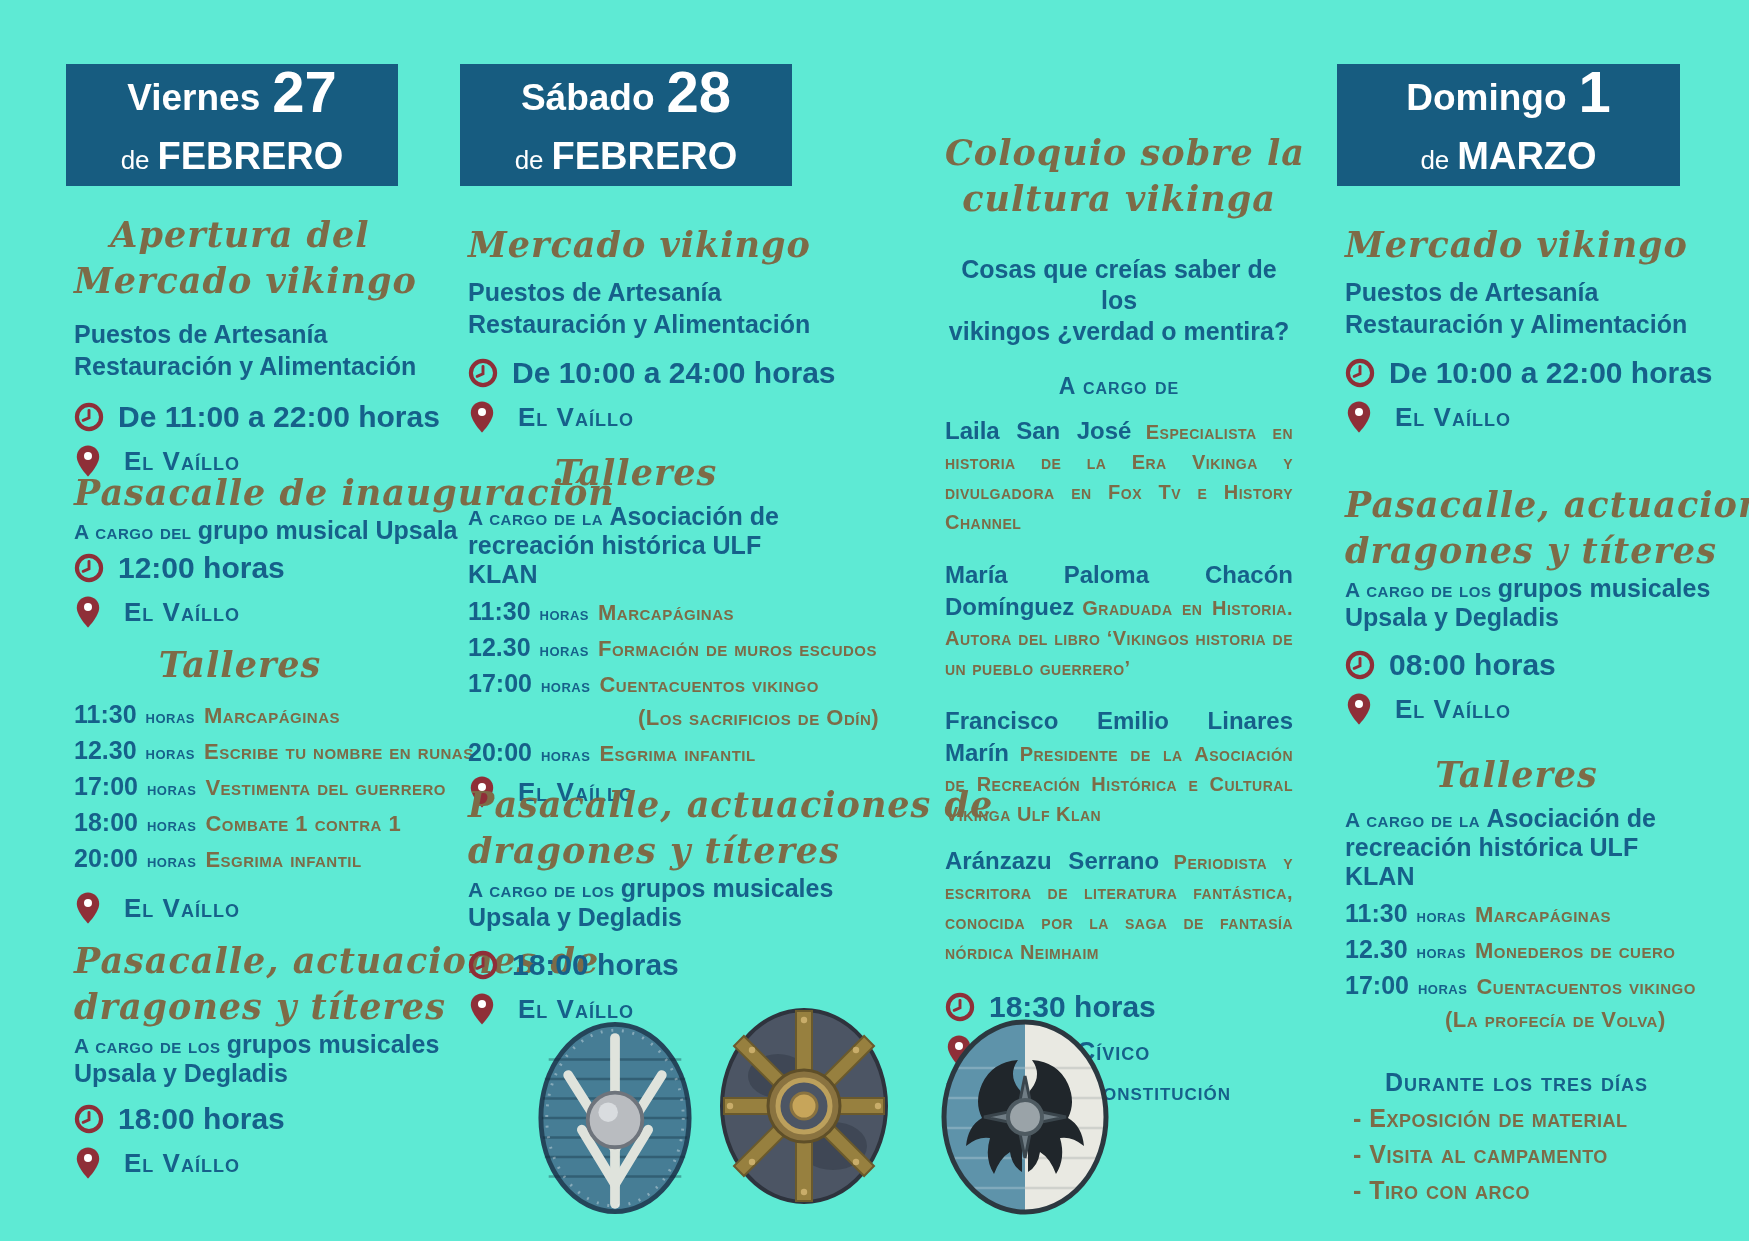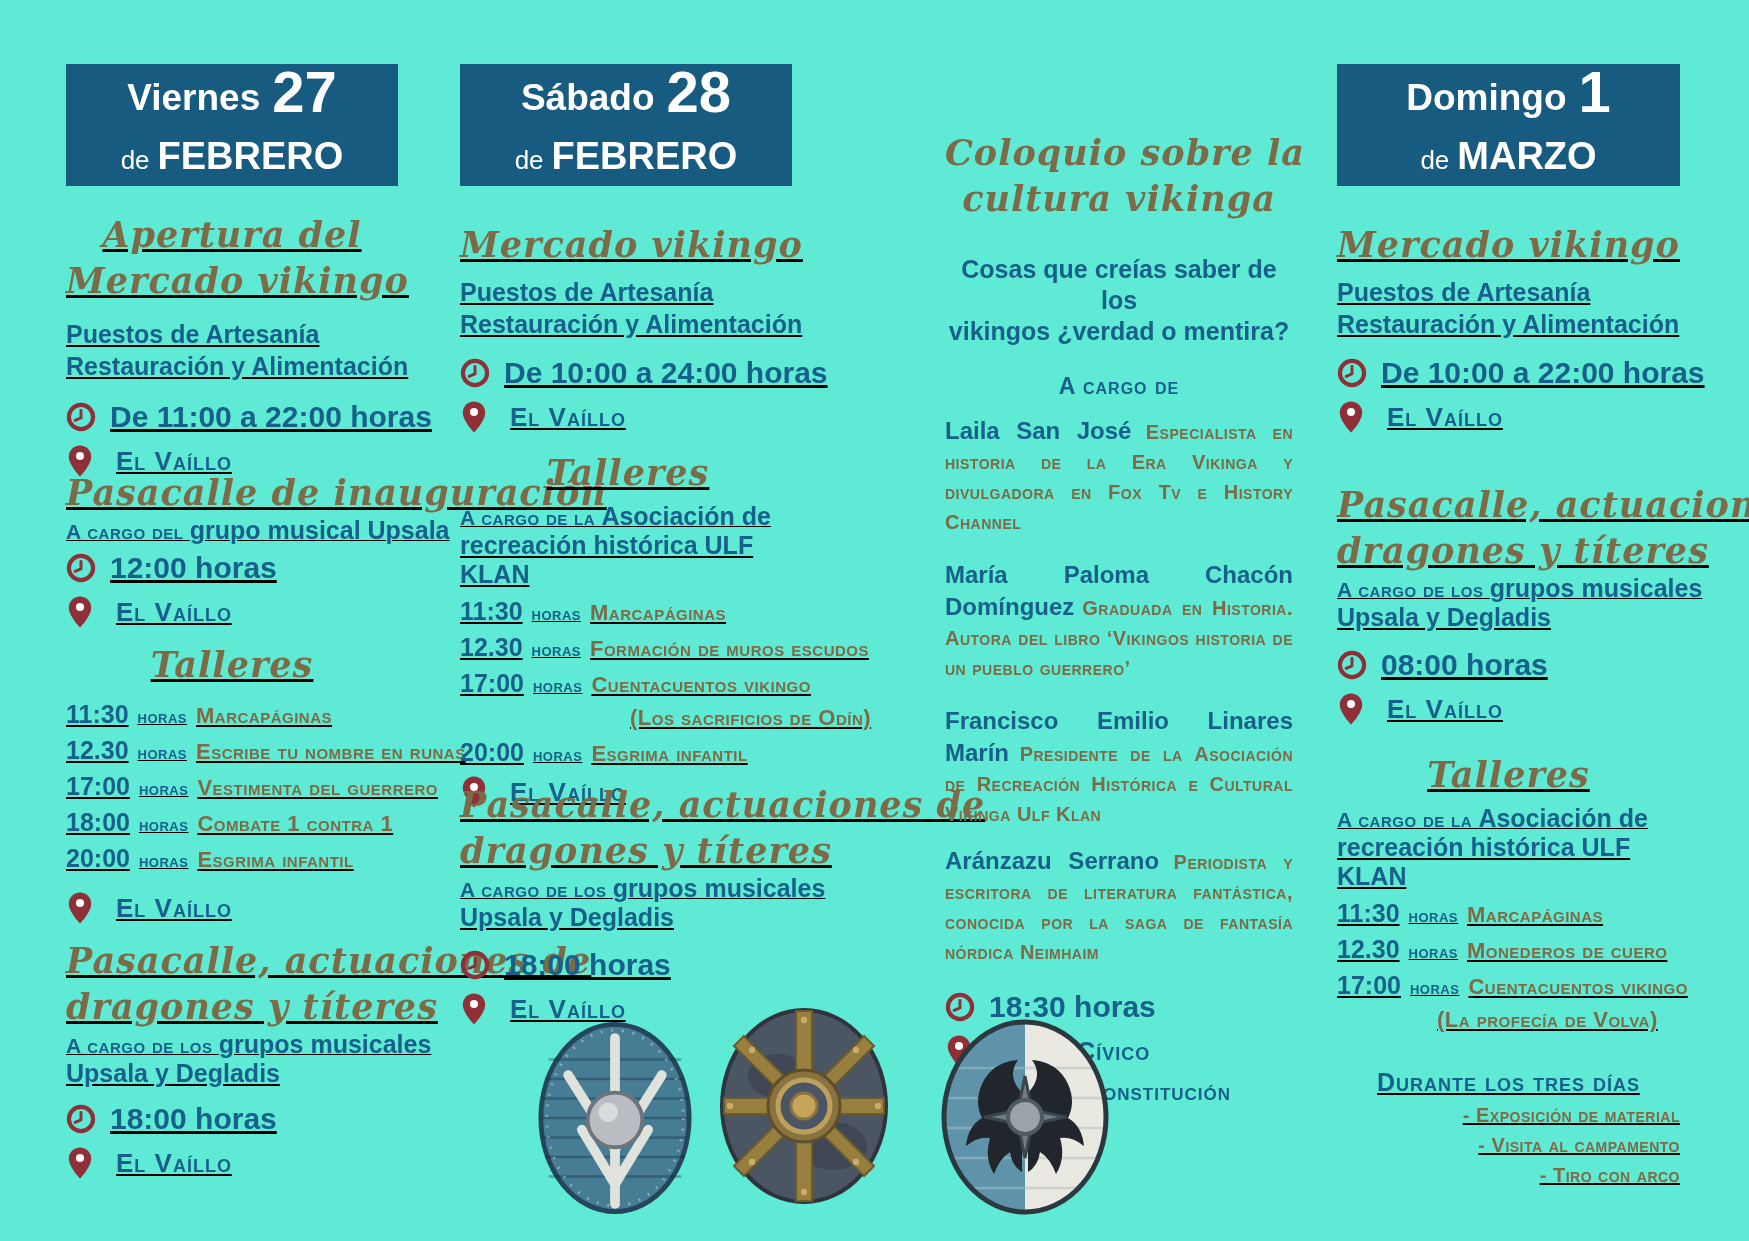--- a/index.html
+++ b/index.html
@@ -14,21 +14,21 @@
     display:flex;flex-direction:column;justify-content:center;align-items:center;
   }
   .dayline1{line-height:56px;}
   .dayline2{line-height:46px;}
   .dayname{font-size:37px;font-weight:700;}
   .daynum{font-size:58px;font-weight:700;margin-left:12px;vertical-align:-2px;}
   .de{font-size:26px;font-weight:400;}
   .month{font-size:38px;font-weight:700;margin-left:8px;}
   
   .col{position:absolute;}
-  .sect{position:absolute;left:0;width:100%;text-decoration:underline;}
+  .sect{position:absolute;left:8px;width:100%;}
   
   .script{
     font-family:"DejaVu Serif", serif;font-style:italic;font-weight:600;
     color:#7d6b47;text-align:center;font-size:35px;line-height:46px;letter-spacing:1px;
     white-space:nowrap;
   }
   
   .tealbold{color:#16608a;font-weight:700;font-size:25px;line-height:32px;white-space:nowrap;}
   .sc{font-variant:small-caps;}
   
@@ -48,21 +48,21 @@
   .cont{color:#7d6b47;font-weight:700;font-size:22px;letter-spacing:.5px;margin-top:7px;white-space:nowrap;}
   
   .c3-q{color:#16608a;font-weight:700;font-size:25px;line-height:31px;text-align:center;}
   .c3-mid{color:#16608a;font-weight:700;font-size:23px;letter-spacing:1px;text-align:center;}
   .sp{margin-top:18px;text-align:justify;line-height:29px;}
   .spname{color:#16608a;font-weight:700;font-size:24px;}
   .spdesc{color:#7d6b47;font-weight:700;font-size:20px;letter-spacing:.5px;}
   .place2{color:#16608a;font-weight:700;font-size:24px;letter-spacing:1px;margin-top:10px;}
   
   .notes-title{color:#16608a;font-weight:700;font-size:25px;letter-spacing:1px;text-align:center;}
-  .note-item{color:#7d6b47;font-weight:600;font-size:20px;letter-spacing:.5px;margin-top:7px;margin-left:8px;white-space:nowrap;text-align:right;}
+  .note-item{color:#7d6b47;font-weight:600;font-size:25px;letter-spacing:.5px;margin-top:7px;margin-left:8px;white-space:nowrap;}
   
   .shield{position:absolute;}
 </style>
 </head>
 <body>
 
 <div class="canvas">
 
   <div class="daybox" style="left:66px;top:64px;width:332px;height:122px;">
     <div class="dayline1"><span class="dayname">Viernes</span><span class="daynum">27</span></div>

